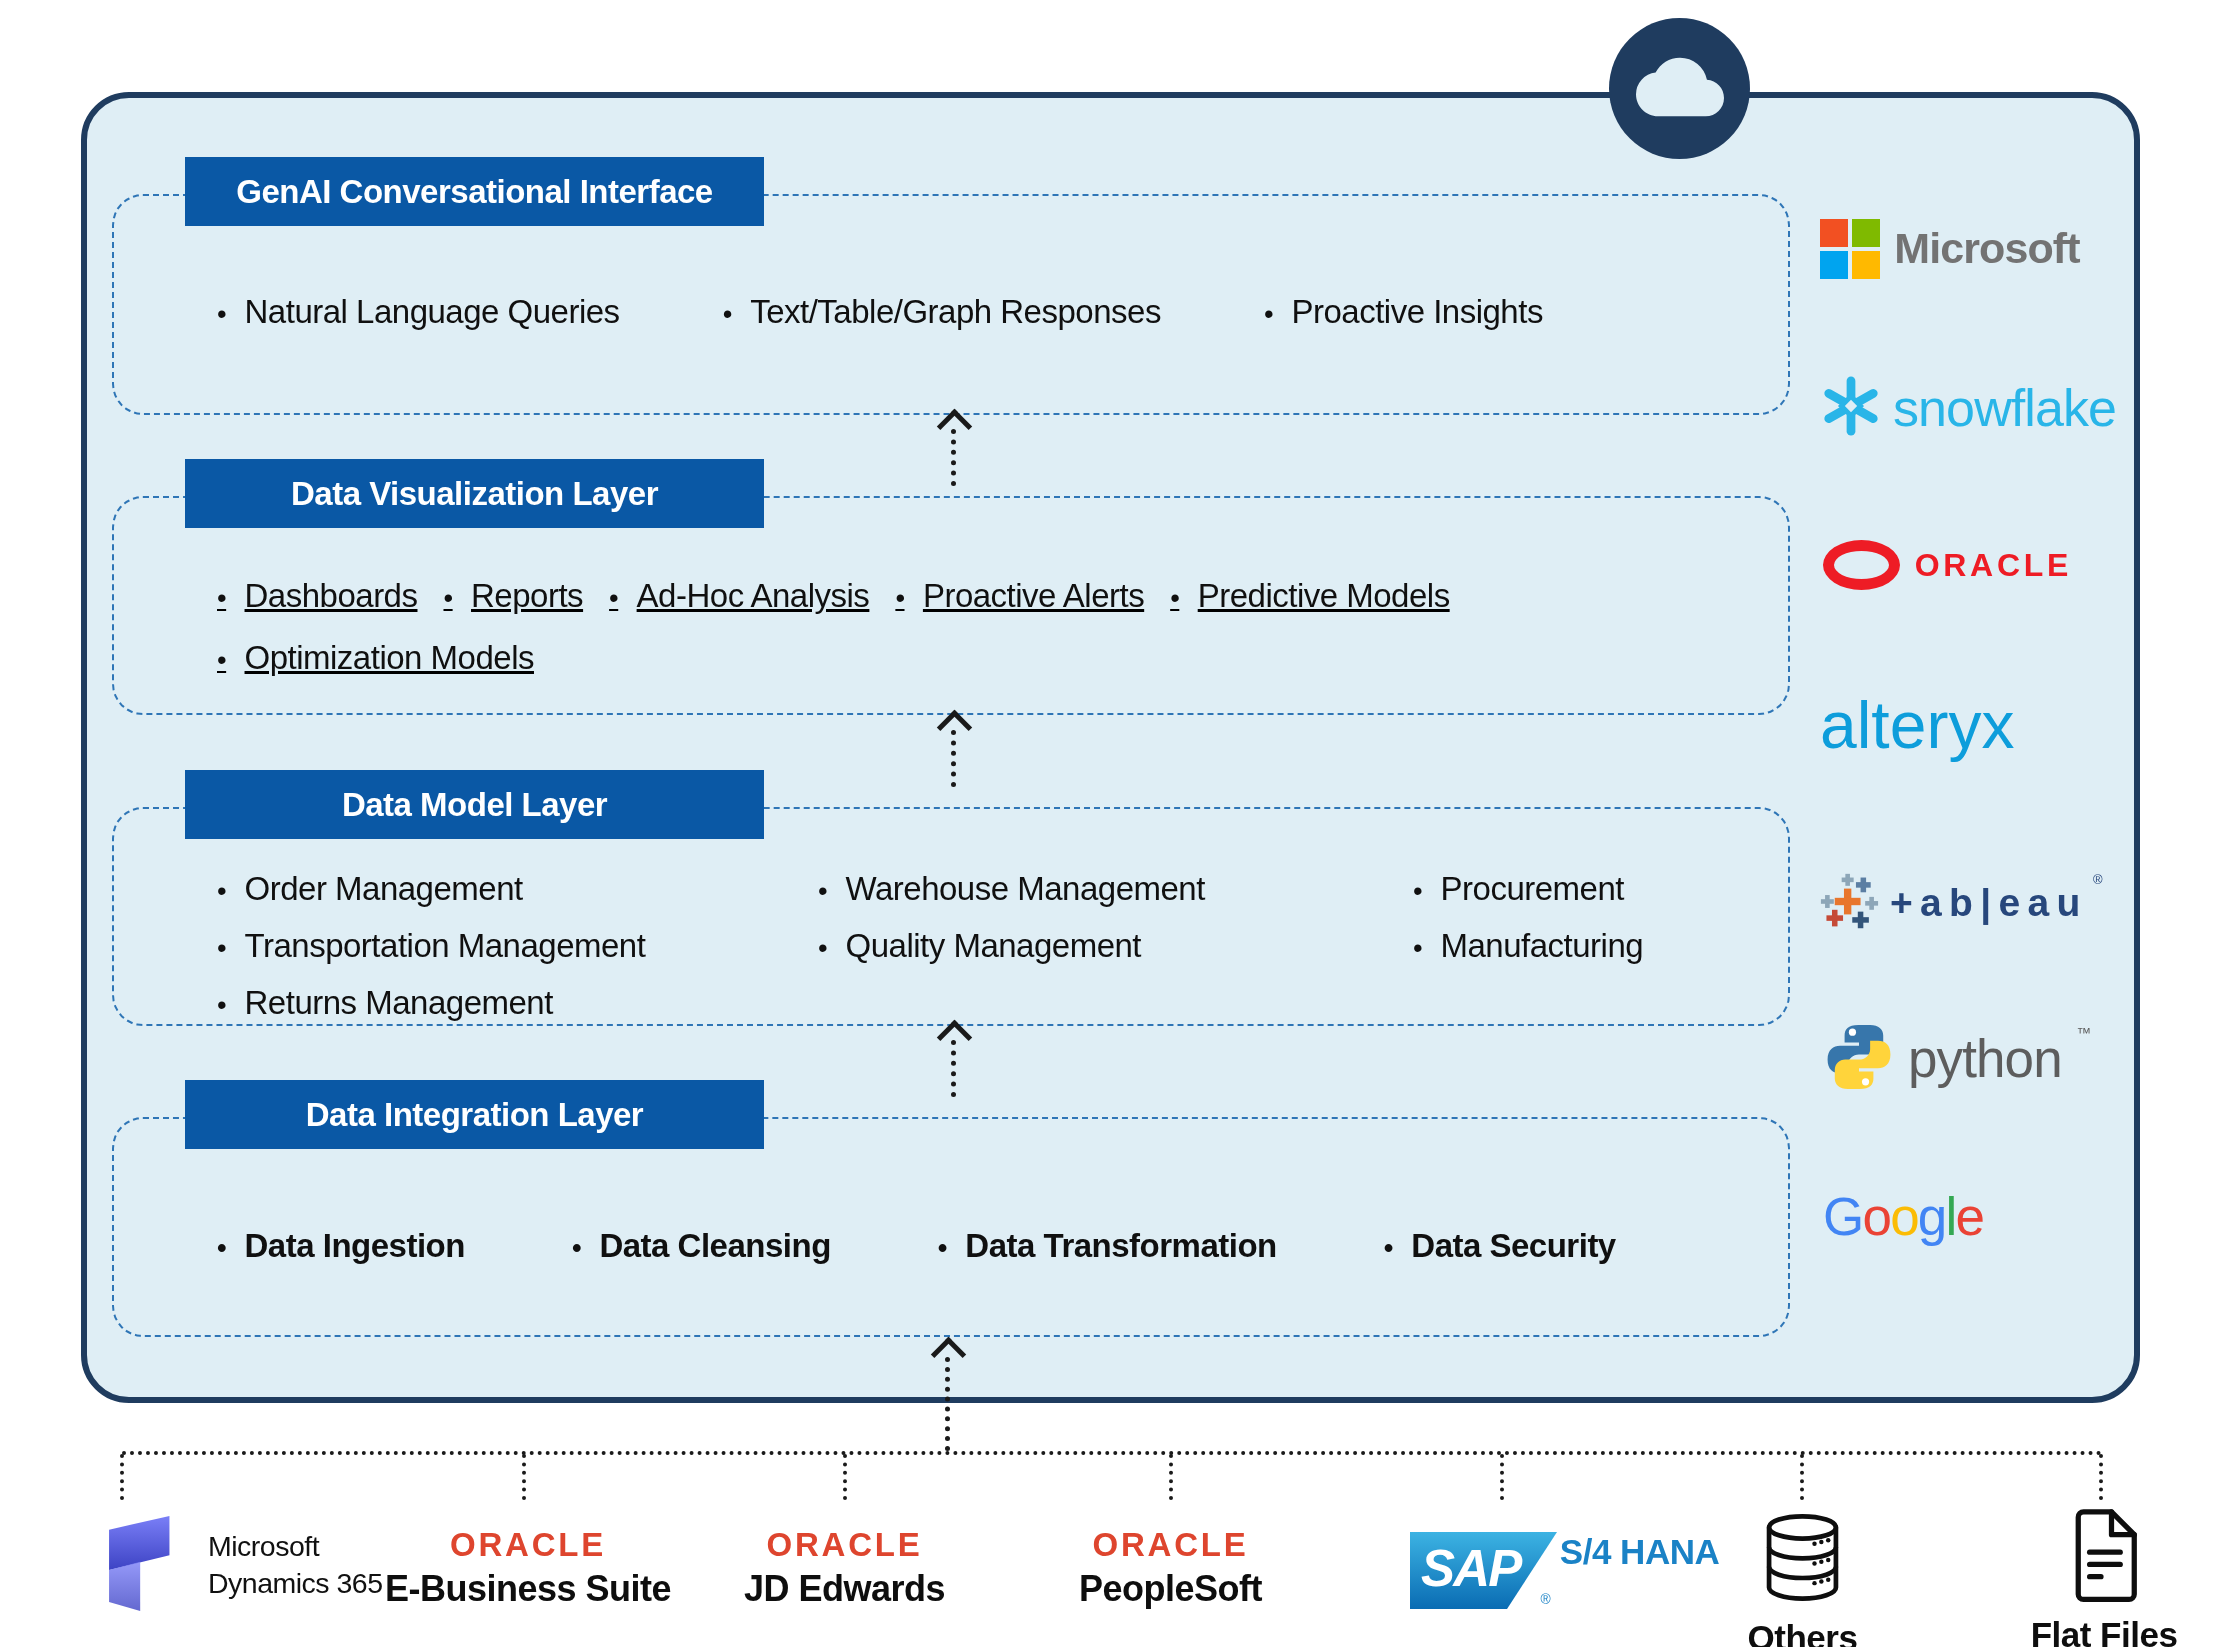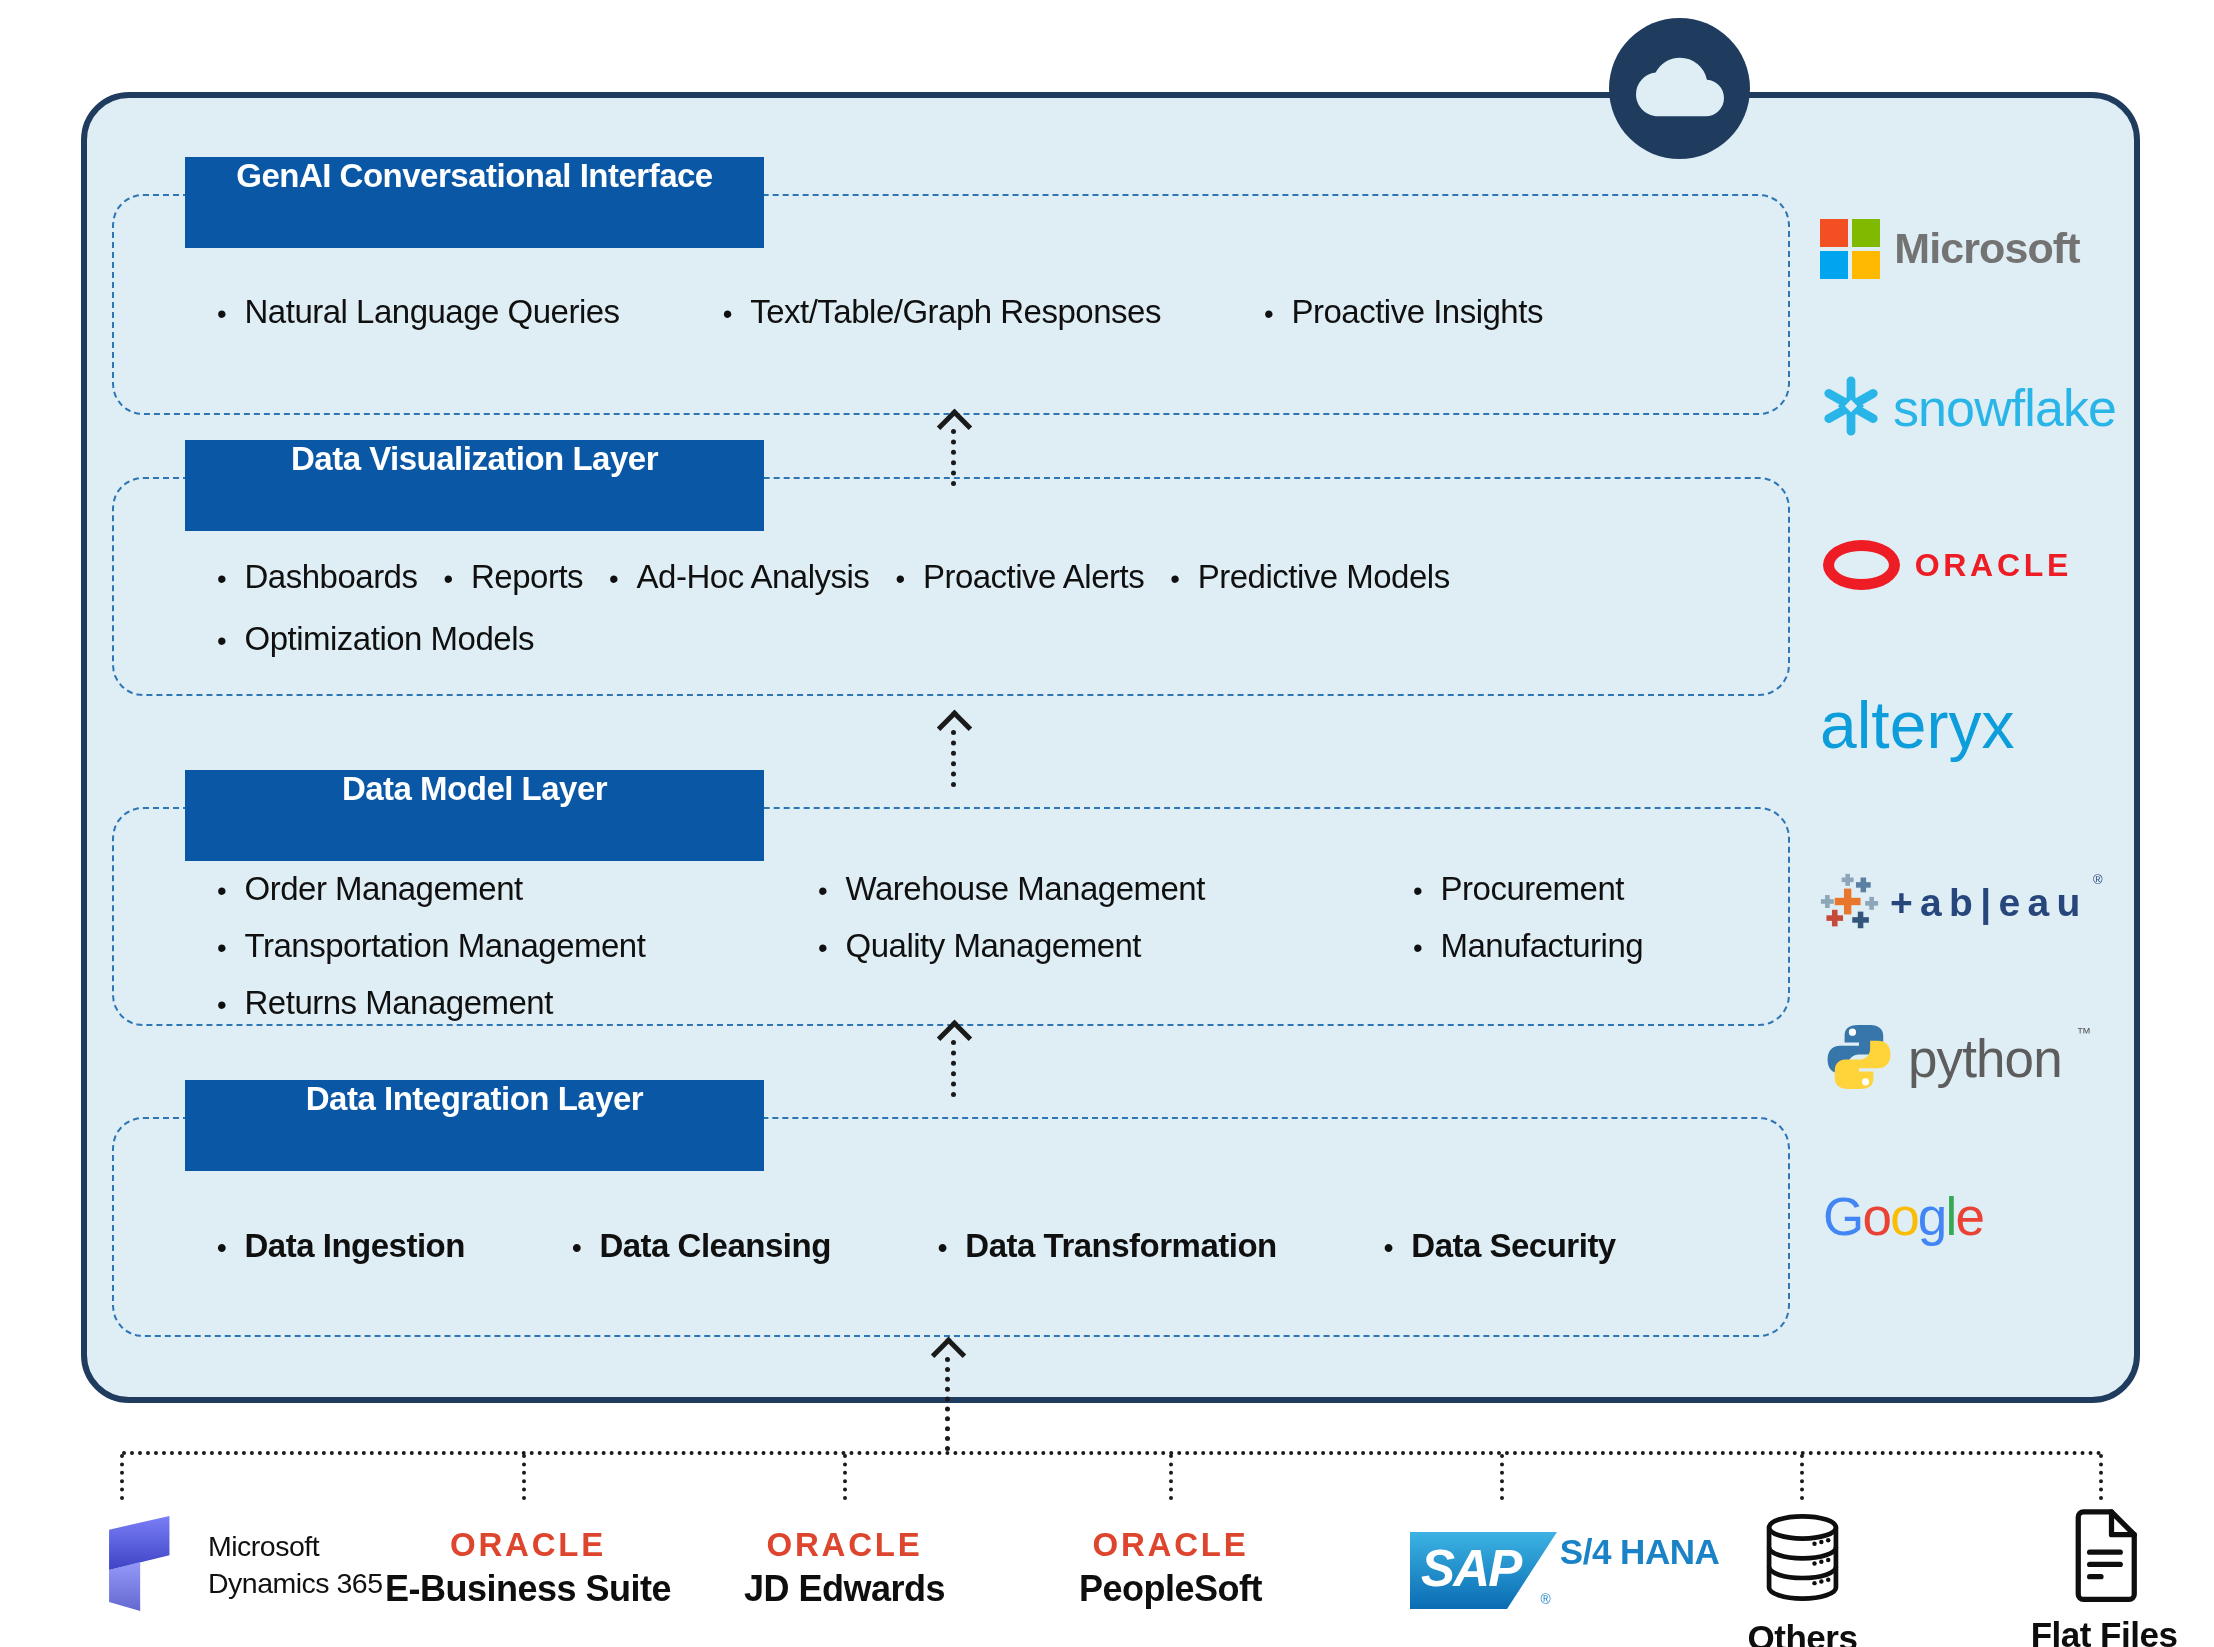--- a/index.html
+++ b/index.html
@@ -9,26 +9,26 @@
   
   .container { position:absolute; left:81px; top:92px; width:2059px; height:1311px;
     background:#dfeef5; border:6.4px solid #1f3c5f; border-radius:48px; }
 
   .cloud-badge { position:absolute; left:1609px; top:18.4px; width:141px; height:141px;
     border-radius:50%; background:#1f3c5f; z-index:6; display:flex; align-items:center; justify-content:center; }
 
   
   .layer { position:absolute; left:25px; width:1678px; border:2.8px dashed #2e75b6; border-radius:31px; }
   .layer1 { top:96px;  height:221px; }
-  .layer2 { top:379px;  height:219px; }
+  .layer2 { top:398px;  height:219px;text-decoration:underline; }
   .layer3 { top:709px;  height:219px; }
   .layer4 { top:1019px; height:220px; }
 
-  .layer-header { position:absolute; left:71px; top:-39px; width:579px; height:91px;
-    background:#0a58a5; color:#ffffff; display:flex; justify-content:center;
+  .layer-header { position:absolute; left:71px; top:-39px; width:579px; height:69px;
+    background:#0a58a5; color:#ffffff; display:flex; align-items:center; justify-content:center;
     font-size:33px; font-weight:bold; letter-spacing:-0.5px; z-index:3; }
 
   .bullet { display:flex; align-items:baseline; font-size:33px; color:#101010; letter-spacing:-0.5px; white-space:nowrap; }
   .bullet::before { content:"•"; margin-right:18.4px; font-size:27.5px; color:#101010; }
 
   .row { display:flex; }
   .layer1 .row { margin:97px 0 10px 103px; gap:103px; }
   .layer2 .rowswrap { margin:79px 0 0 103px; display:flex; flex-direction:column; gap:24px; }
   .layer2 .row-a { gap:26px; }
   .layer3 .cols { margin:61px 0 0 103px; display:flex; }

